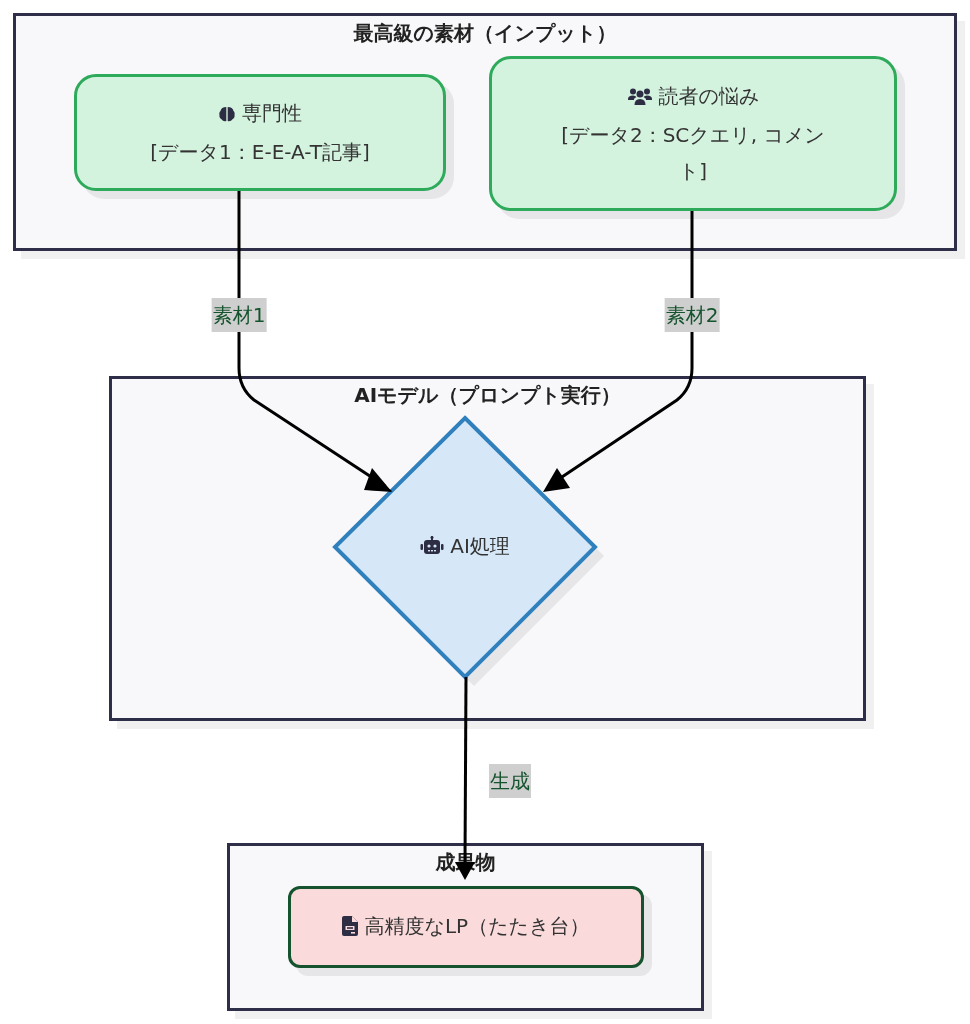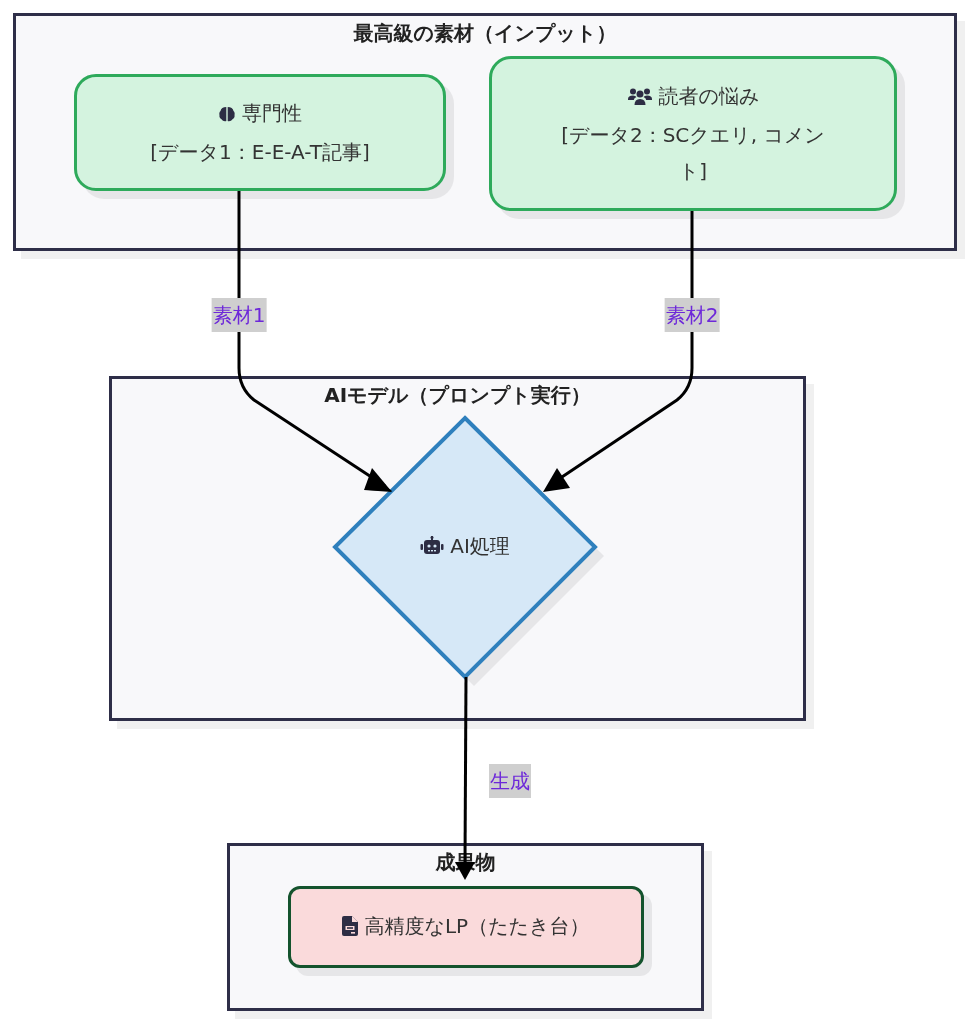--- a/index.html
+++ b/index.html
@@ -8,36 +8,36 @@
   .cluster { position: absolute; background: #f8f8fa; border: 3px solid #2e2e48;
              box-shadow: 8px 8px 0 rgba(0,0,0,0.06); box-sizing: border-box; }
   .cluster-title { position: absolute; left: 0; right: 0; text-align: center;
                    font-size: 20px; color: #222222; font-weight: bold; }
   .node { position: absolute; box-sizing: border-box; display: flex; flex-direction: column;
           align-items: center; justify-content: center; text-align: center;
           font-size: 20px; line-height: 36px; color: #333333;
           box-shadow: 8px 8px 0 rgba(0,0,0,0.07); }
   .node-green { background: #d4f3df; border: 3px solid #2eaa5b; border-radius: 22px; }
   .node-red { background: #fadadb; border: 3px solid #14532d; border-radius: 12px; }
-  .edge-label { position: absolute; background: #cfcfcf; color: #6d28d9; font-size: 20px;
+  .edge-label { position: absolute; background: #cfcfcf; color: #14532d; font-size: 20px;
                 padding: 2px 1px; line-height: 30px; transform: translate(-50%, -50%); white-space: nowrap; text-align: center; }
   .icon { display: inline-block; vertical-align: -3px; margin-right: 6px; }
   svg.edges { position: absolute; left: 0; top: 0; }
   .diamond-text { position: absolute; left: 335px; top: 418px; width: 260px; height: 259px;
-                  display: flex; flex-direction: column; justify-content: center;
+                  display: flex; align-items: center; justify-content: center;
                   font-size: 20px; line-height: 36px; color: #333333; text-align: center; }
 </style>
 </head>
 <body>
 
 <div class="cluster" style="left:13px; top:13px; width:944px; height:238px;">
   <div class="cluster-title" style="top:4px;">最高級の素材（インプット）</div>
 </div>
 
-<div class="cluster" style="left:109px; top:376px; width:697px; height:345px;">
+<div class="cluster" style="left:109px; top:376px; width:757px; height:345px;">
   <div class="cluster-title" style="top:3px;">AIモデル（プロンプト実行）</div>
 </div>
 
 <div class="cluster" style="left:227px; top:843px; width:477px; height:168px;">
   <div class="cluster-title" style="top:3px;">成果物</div>
 </div>
 
 <svg class="edges" width="970" height="1024">
   <defs>
     <marker id="arrowhead" viewBox="0 0 10 10" refX="9" refY="5" markerWidth="9" markerHeight="9" markerUnits="userSpaceOnUse" orient="auto">

